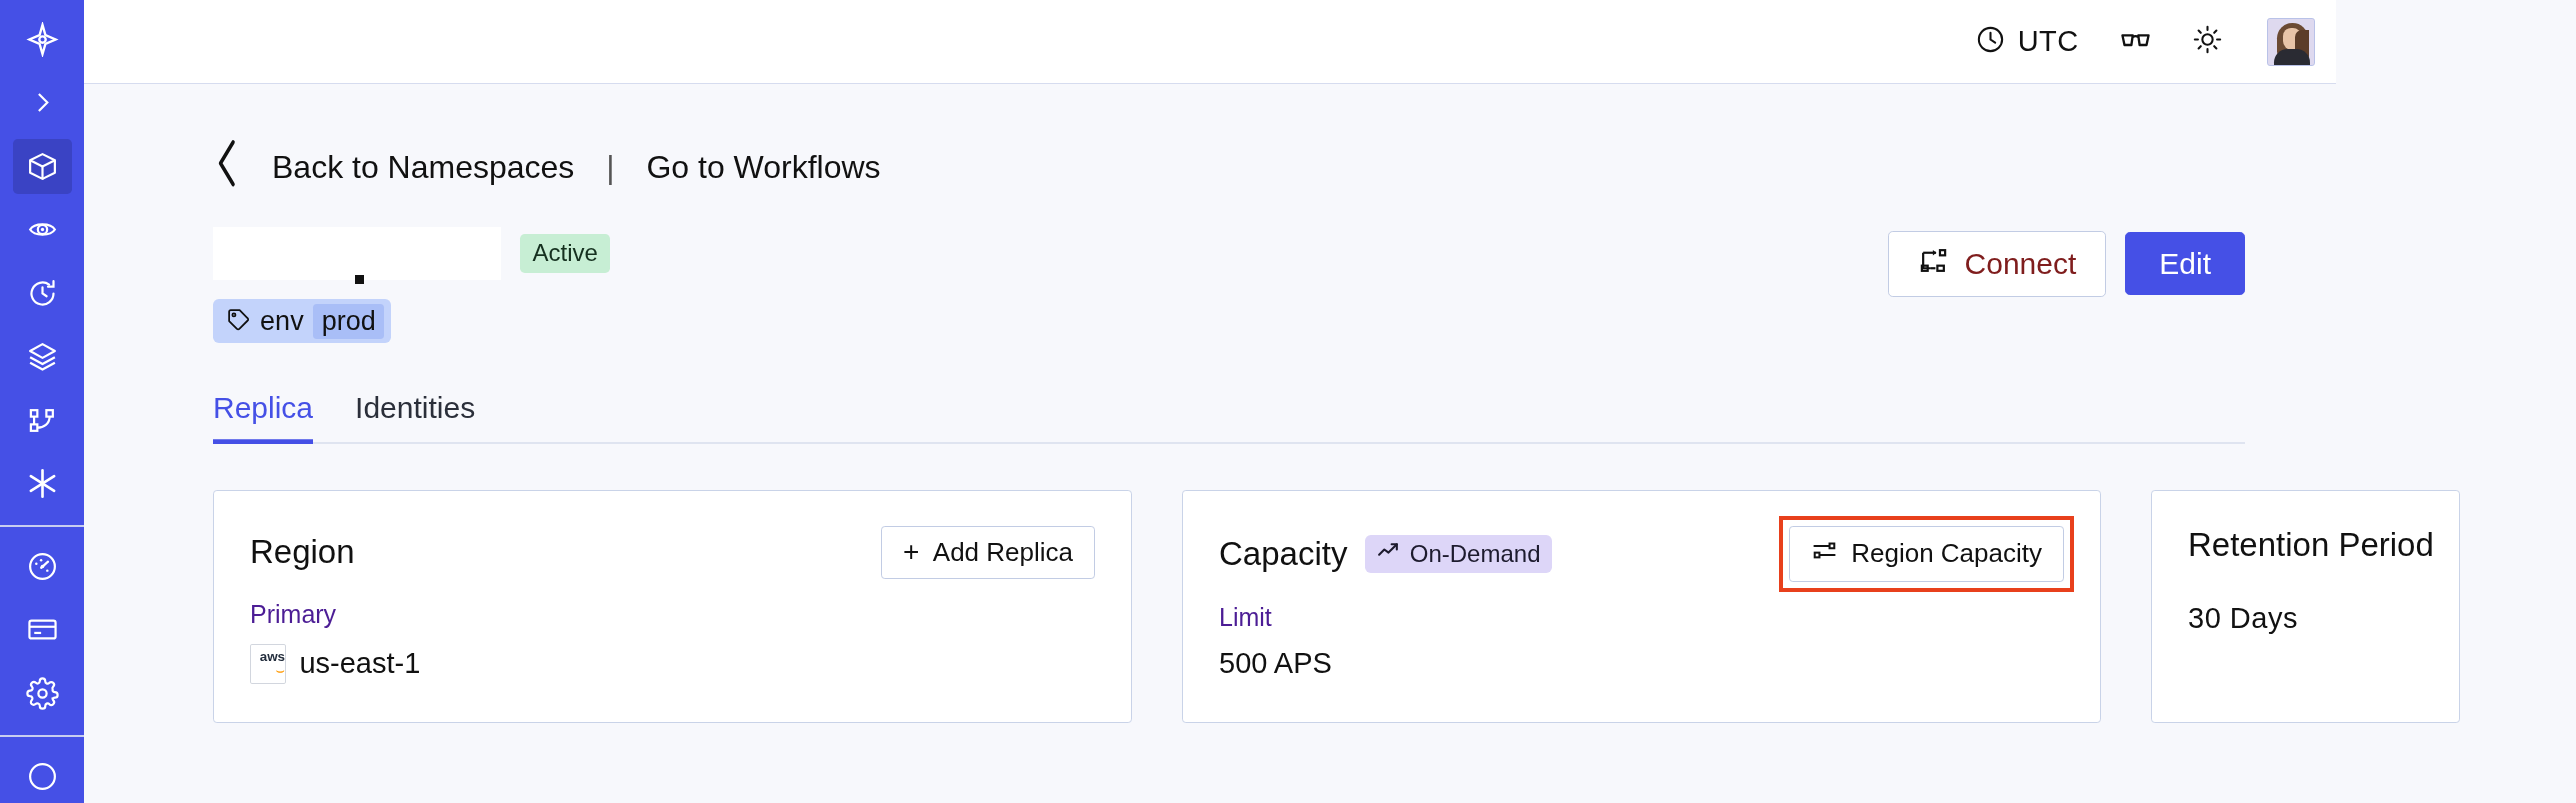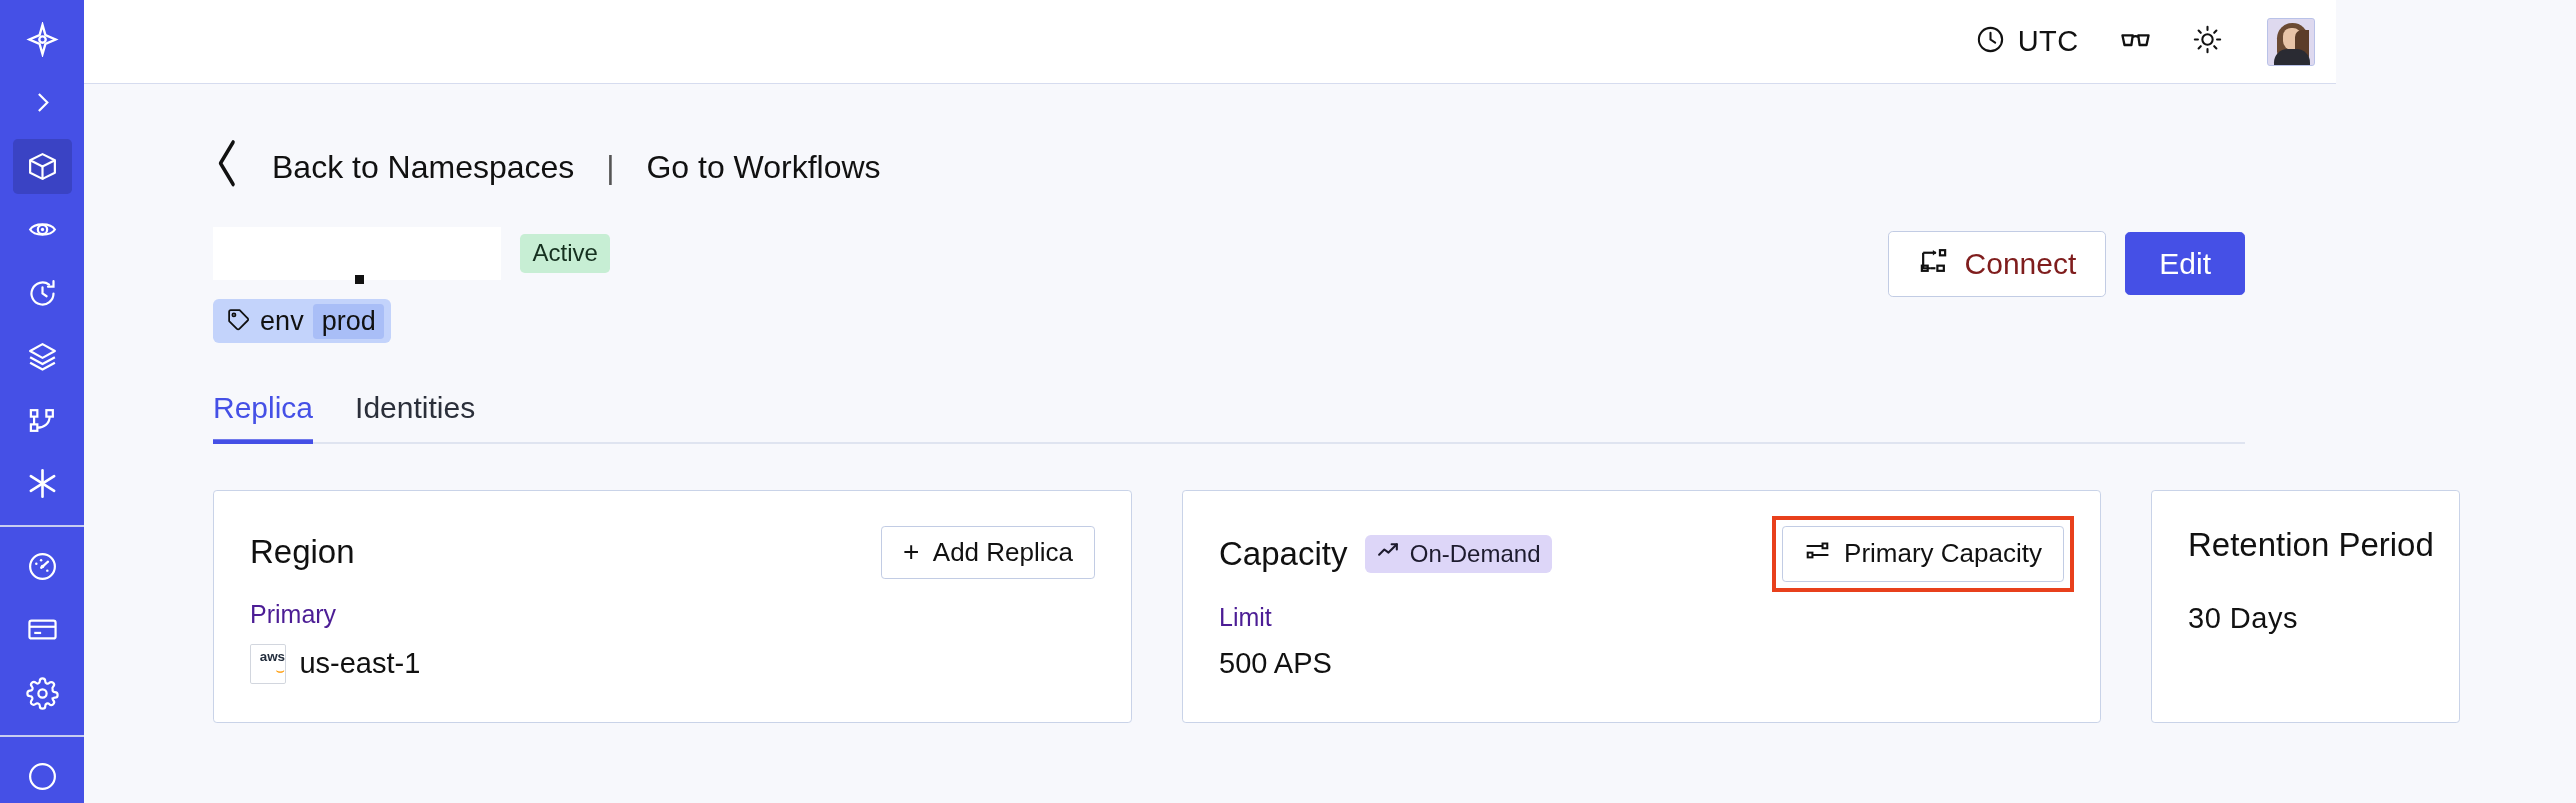--- a/index.html
+++ b/index.html
@@ -446,21 +446,21 @@
               <div class="hl-box">
                 <div class="btn-sm">
                   <span>
                     <svg width="27" height="27" viewBox="0 0 24 24" fill="none" stroke="#111" stroke-width="1.8" stroke-linecap="round">
                       <path d="M3 8 H16"></path>
                       <path d="M8 16 H21"></path>
                       <rect x="16.5" y="5.8" width="4.2" height="4.2"></rect>
                       <rect x="3.3" y="13.9" width="4.2" height="4.2"></rect>
                     </svg>
                   </span>
-                  <span>Primary Capacity</span>
+                  <span>Region Capacity</span>
                 </div>
               </div>
             </div>
             <div class="card-sub">Limit</div>
             <div class="card-value">500 APS</div>
           </div>
 
           <div class="card retention">
             <div class="card-head">
               <span class="card-title">Retention Period</span>

